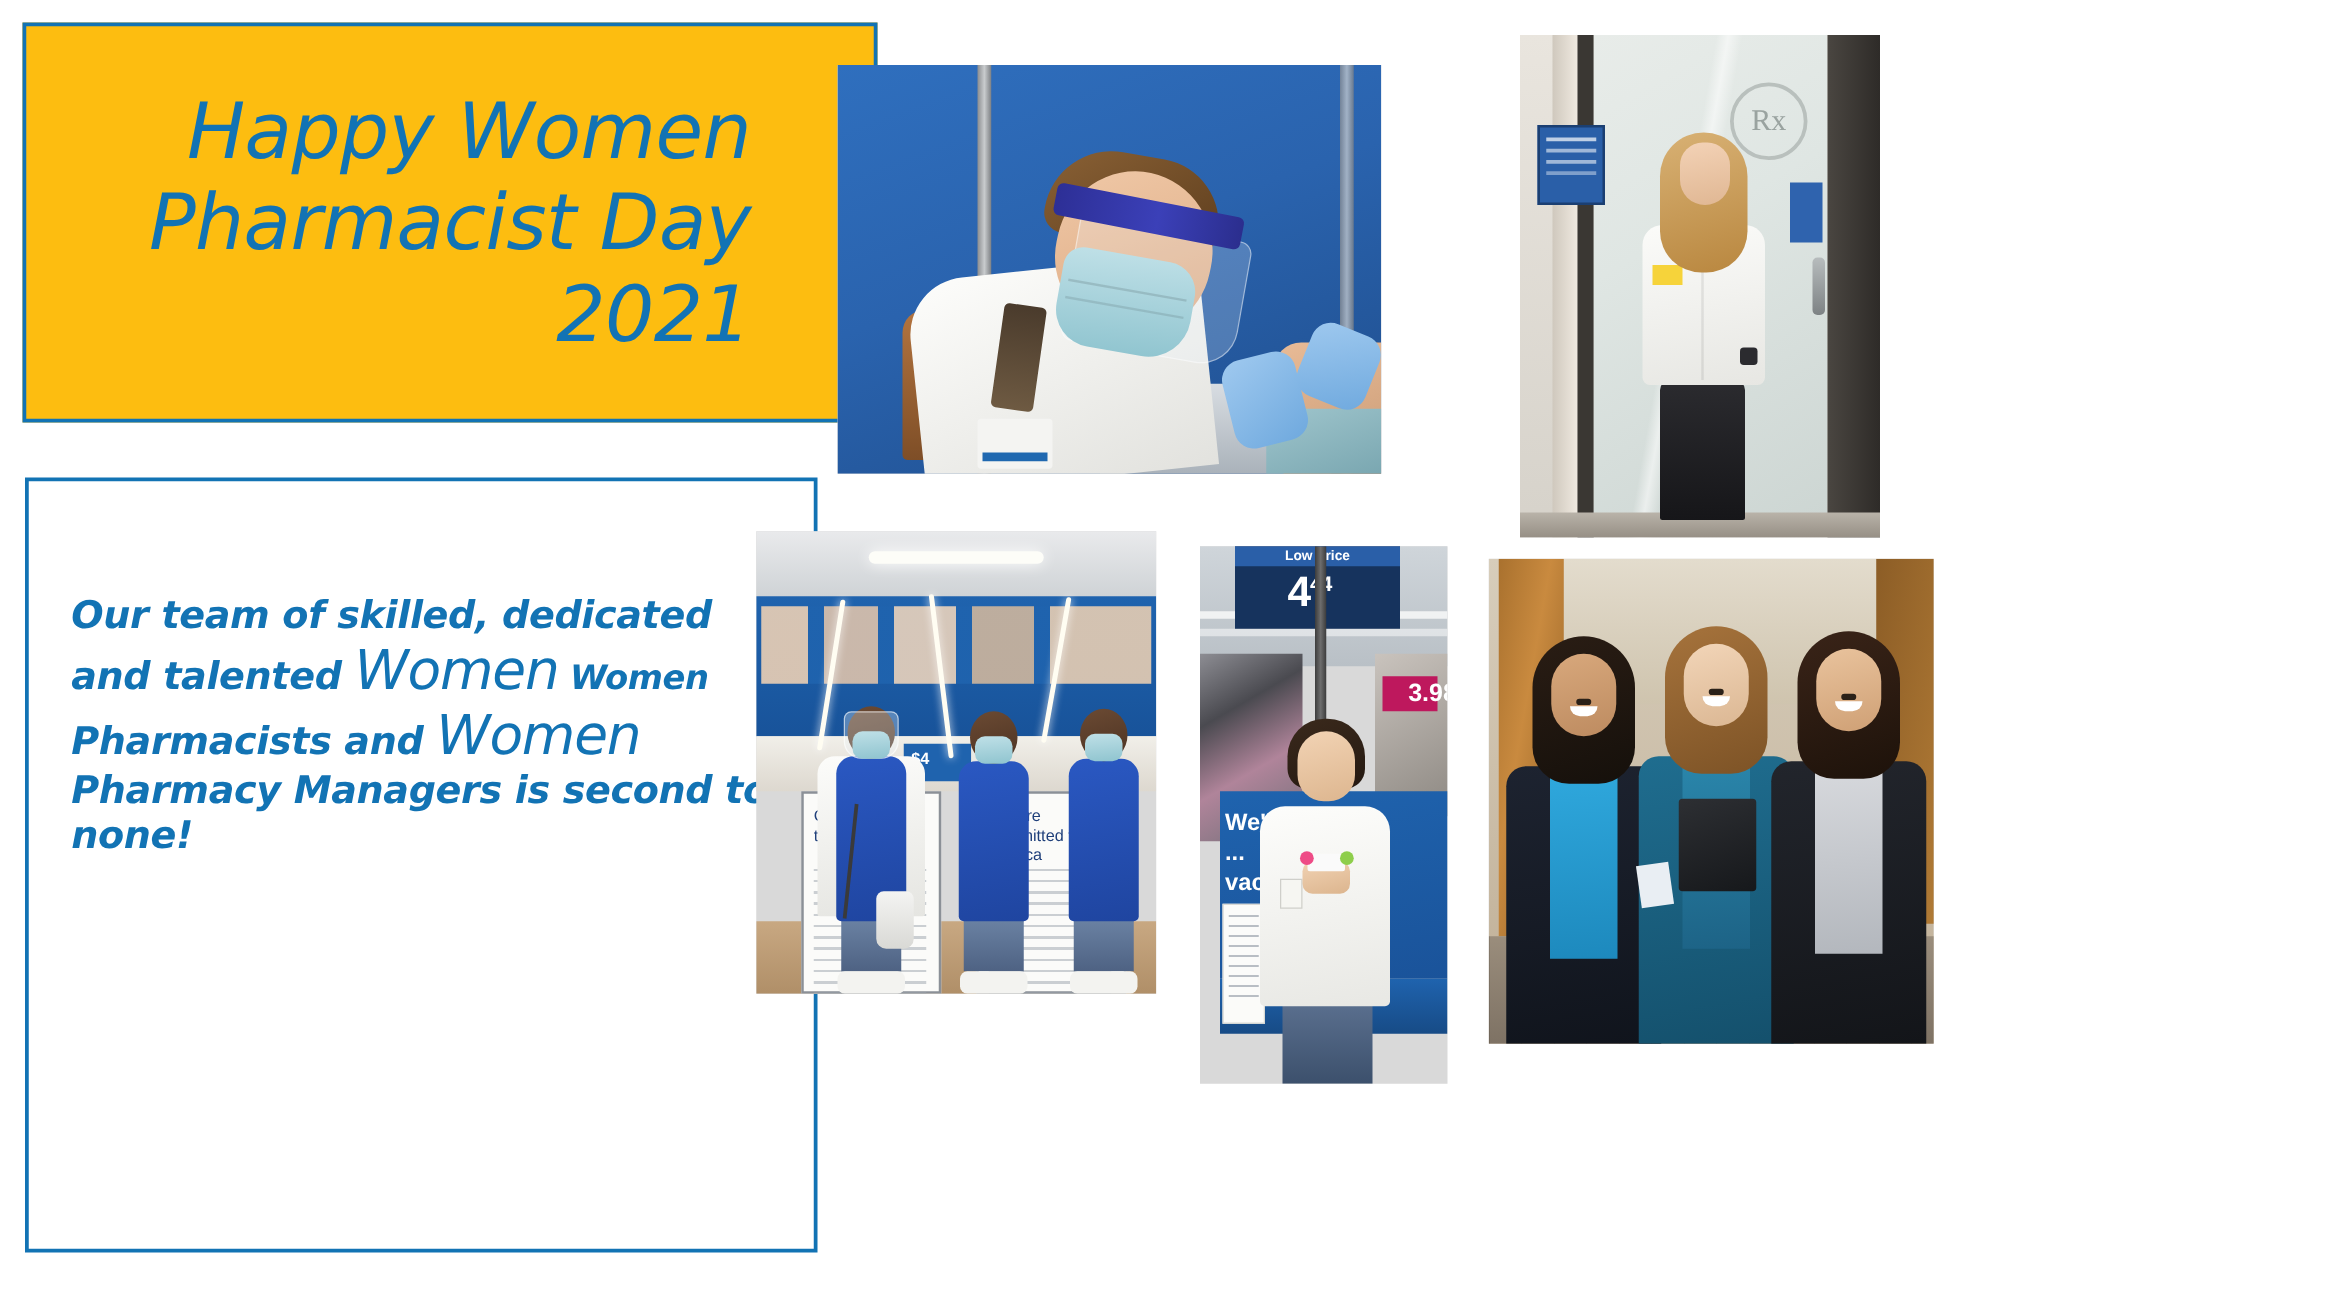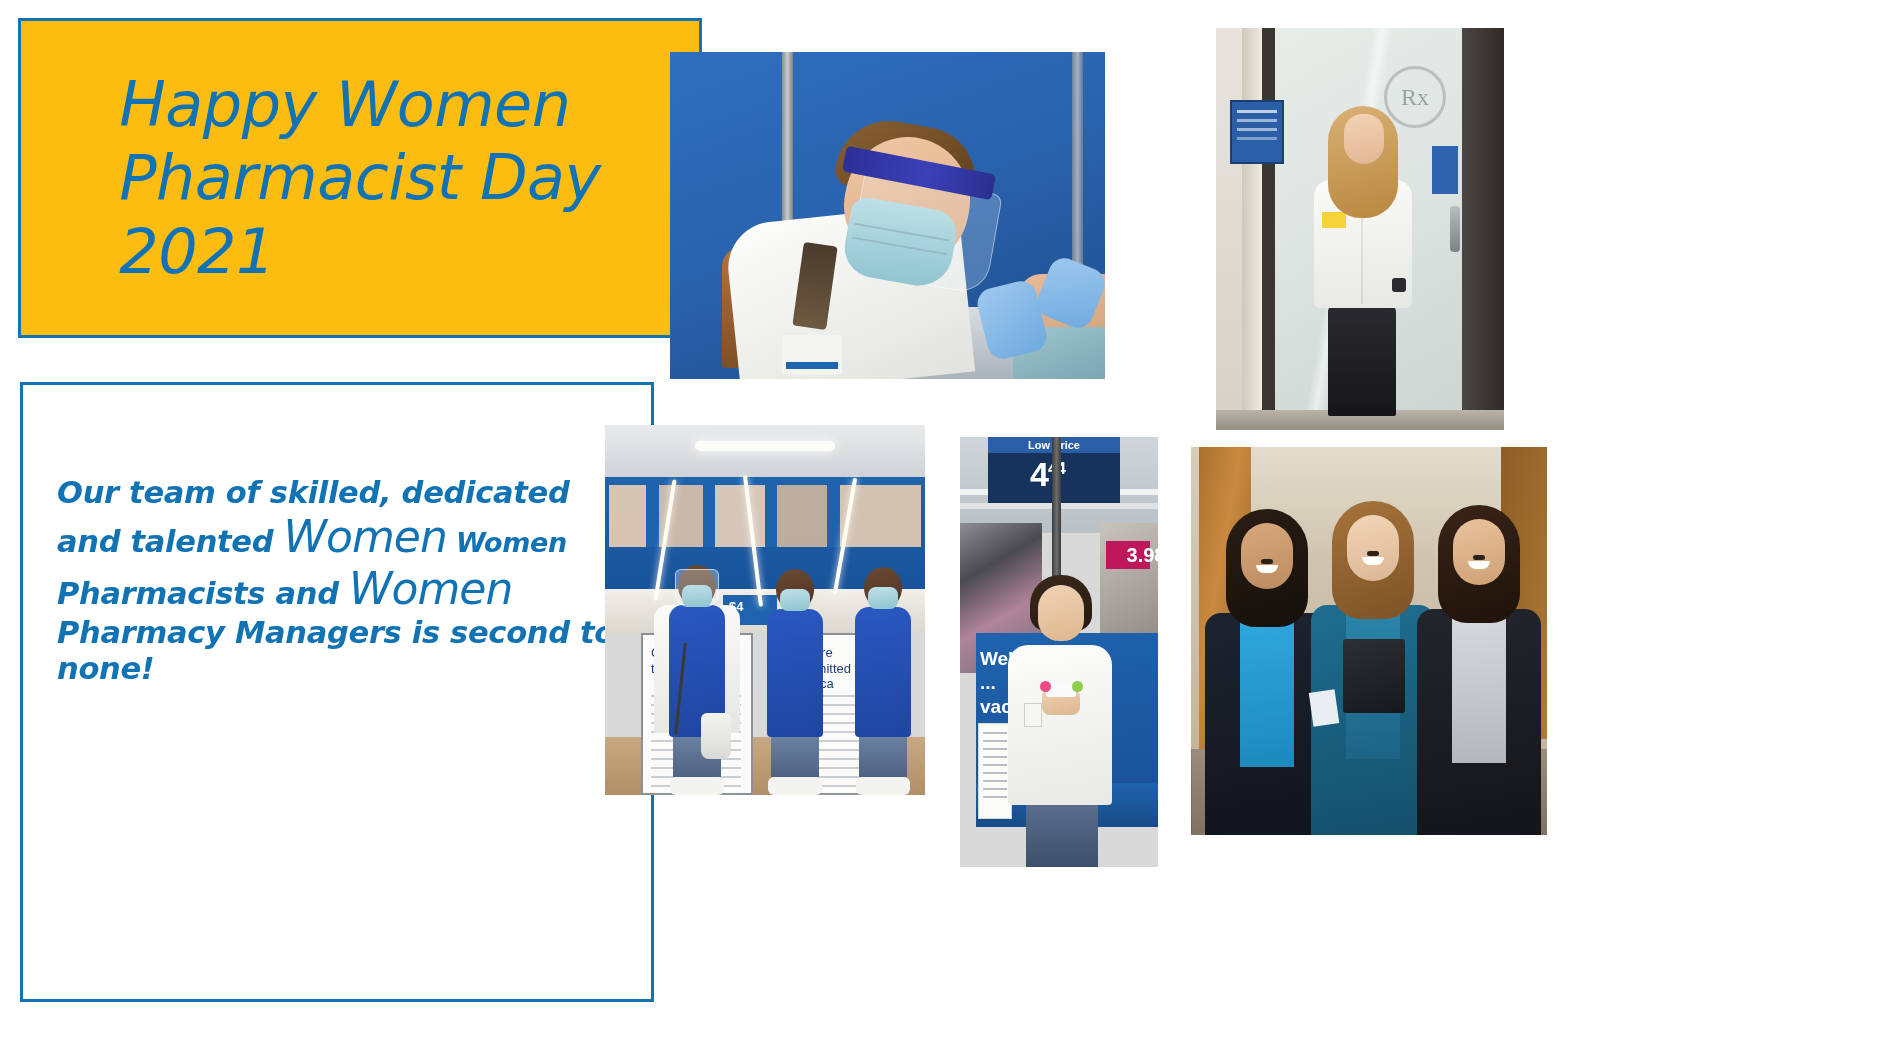--- a/index.html
+++ b/index.html
@@ -14,21 +14,21 @@
   
   .title-box {
     position: absolute; left: 18px; top: 18px; width: 684px; height: 320px;
     background: #FDBD10; border: 3px solid #1273B4;
     display: flex; align-items: center; justify-content: center;
   }
   .title-text {
     font-family: "DejaVu Sans", sans-serif;
     font-style: italic; font-weight: 400;
     font-size: 62px; line-height: 1.18;
-    color: #1273B4; text-align: left; letter-spacing: -0.5px;
+    color: #1273B4; text-align: right; letter-spacing: -0.5px;
     white-space: pre-line; padding: 0 14px;
   }
 
   
   .msg-box {
     position: absolute; left: 20px; top: 382px; width: 634px; height: 620px;
     background: #ffffff; border: 3px solid #1273B4;
     padding: 48px 34px 20px 34px;
   }
   .msg-p {

